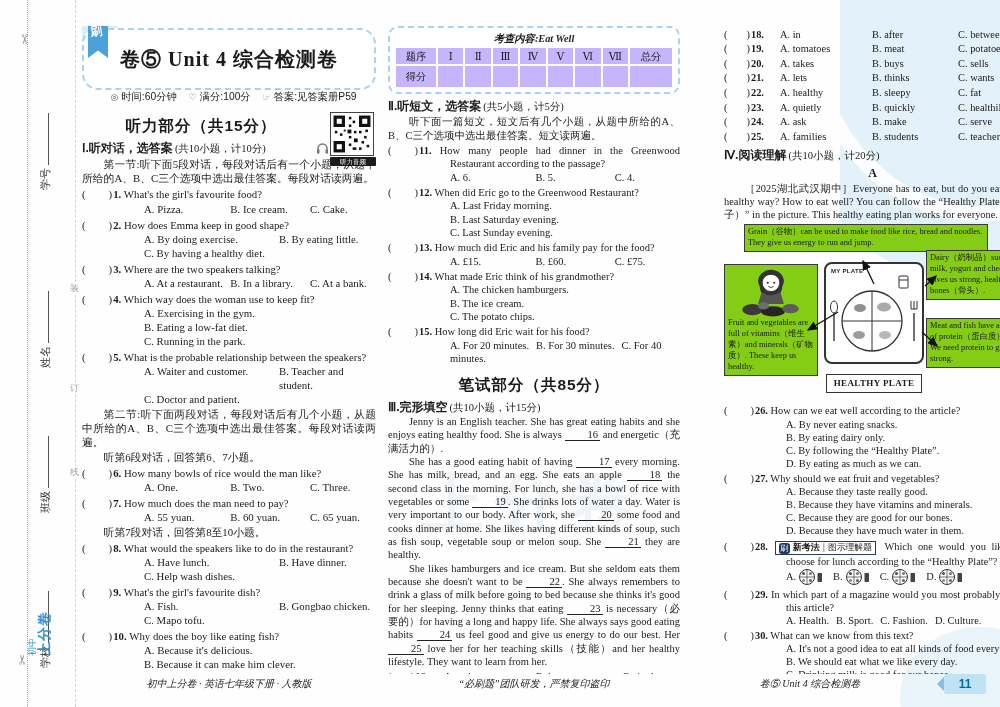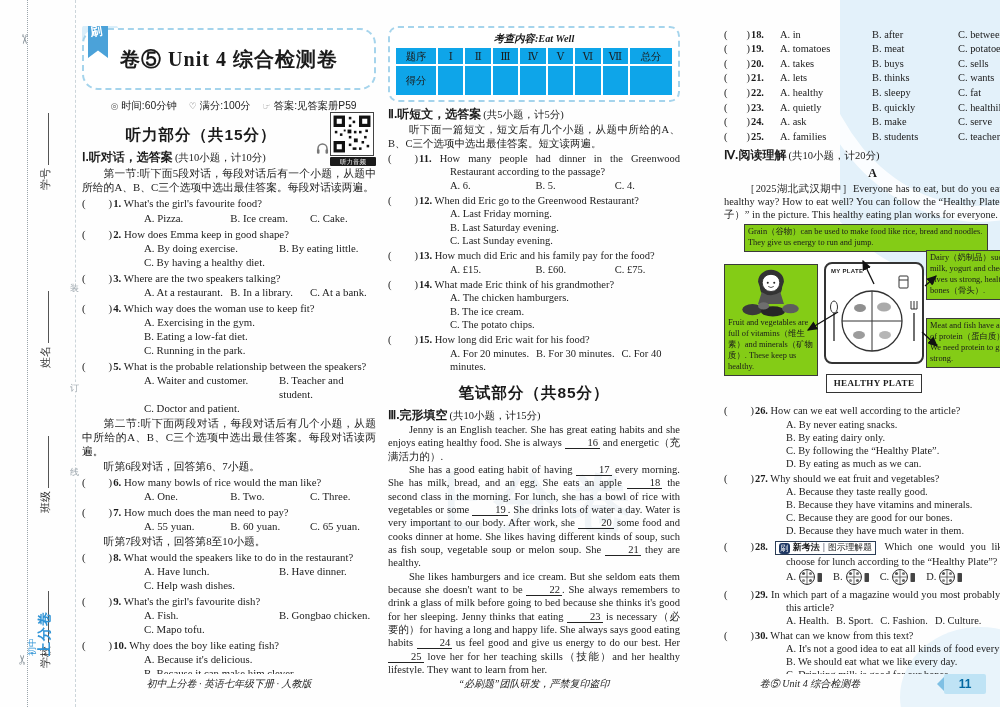--- a/index.html
+++ b/index.html
@@ -37,21 +37,21 @@
 
 
 .title-wrap{position:relative;margin-top:2px;}
 .bookmark-halo{position:absolute;left:-4px;top:-10px;width:44px;height:44px;border-radius:50%;background:#d9eefa;z-index:1;}
 .bookmark{position:absolute;left:6px;top:-8px;width:20px;height:38px;background:#4ba2d9;z-index:3;
   clip-path:polygon(0 0,100% 0,100% 100%,50% 80%,0 100%);display:flex;justify-content:center;}
 .bookmark span{color:#fff;font-size:12px;margin-top:4px;transform:rotate(-10deg);font-family:"Liberation Sans",sans-serif;font-weight:bold;}
 .title-box{position:relative;z-index:2;height:62px;border:2px dashed #a5d4ec;border-radius:16px;background:#fff;
   display:flex;align-items:center;justify-content:center;}
 .title-box h1{font-size:20px;font-weight:bold;letter-spacing:1px;}
-.meta{margin-top:9px;text-align:center;font-size:10.3px;color:#222;font-family:"Liberation Sans","DejaVu Sans",sans-serif;white-space:nowrap;}
+.meta{text-align:center;font-size:10.3px;color:#222;font-family:"Liberation Sans","DejaVu Sans",sans-serif;white-space:nowrap;}
 .meta .mi{margin:0 3px 0 9px;color:#666;font-size:9px;}
 
 
 .sec-title{font-family:"Liberation Sans",sans-serif;font-size:15.5px;font-weight:bold;text-align:center;letter-spacing:1px;margin-top:12px;}
 .sec-title.with-qr{padding-right:56px;}
 .sec-title.written{margin-top:10px;margin-bottom:2px;}
 .part-head{margin-top:5px;font-size:12px;}
 .part-head b{font-family:"Liberation Sans",sans-serif;}
 .part-head .note{font-size:10.5px;margin-left:2px;}
 
@@ -79,23 +79,23 @@
 
 
 .q-line{display:grid;grid-template-columns:56px 92px 86px auto;align-items:baseline;margin-top:1.5px;}
 .q-line .qhead{white-space:nowrap;}
 .q-line .qhead i{display:inline-block;width:19px;font-style:normal;}
 
 
 .score-table{border:2px dashed #a5d4ec;border-radius:10px;padding:4px 6px 5px;background:#fff;}
 .st-caption{text-align:center;font-size:10.3px;font-weight:bold;font-style:italic;margin-bottom:3px;}
 .st-grid{display:grid;grid-template-columns:40px repeat(7,1fr) 42px;gap:2px;}
-.st-cell{background:#0ea5e9;font-size:10.3px;display:flex;align-items:center;justify-content:center;}
+.st-cell{background:#c4b5fd;font-size:10.3px;display:flex;align-items:center;justify-content:center;}
 .st-hdr{height:16px;}
-.st-score{height:29px;}
+.st-score{height:21px;}
 
 
 .cloze-p{text-align:justify;text-indent:2em;}
 .blank{display:inline-block;min-width:24px;text-align:center;border-bottom:1px solid #222;padding:0 2px;line-height:1.05;}
 
 
 .badge{display:inline-flex;align-items:center;gap:3px;border:1px solid #2a3c55;padding:0 3px;margin:0 3px 0 1px;
   font-family:"Liberation Sans",sans-serif;font-size:8.8px;background:#fff;vertical-align:-1px;text-indent:0;}
 .badge-ico{background:#1f3864;color:#fff;border-radius:3px;min-width:11px;height:11px;line-height:11px;text-align:center;font-size:8px;}
 .badge b{font-size:9px;}

